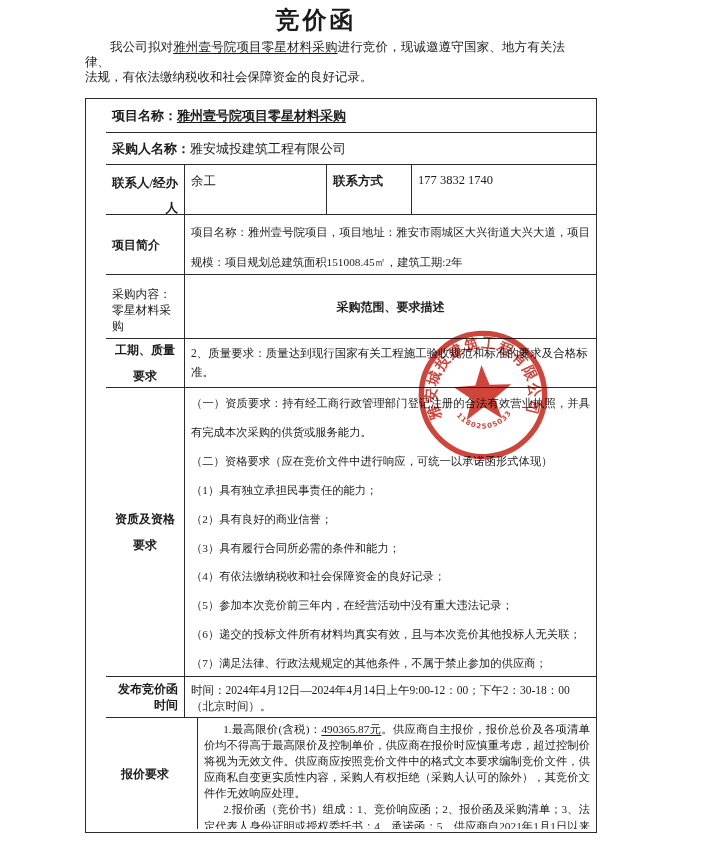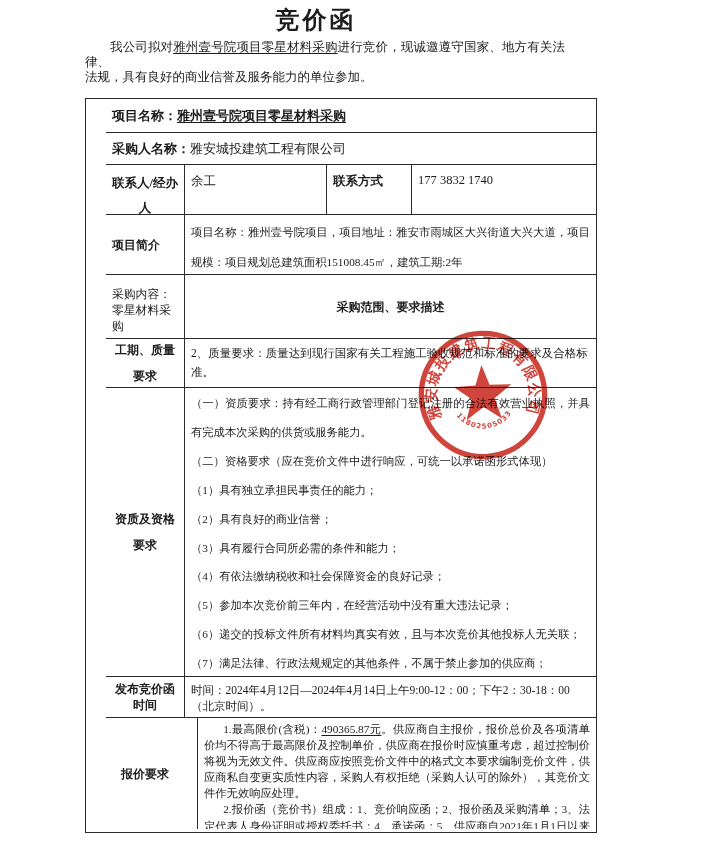--- a/index.html
+++ b/index.html
@@ -25,21 +25,21 @@
   .tbl{
     position:absolute;left:85px;top:98px;width:512px;height:735px;
     border:1.5px solid #2b2b2b;box-sizing:border-box;
     font-size:12px;
     padding-left:20px;
   }
   .row{display:grid;box-sizing:border-box;}
   .row + .row{border-top:1px solid #2b2b2b;}
   .cell{box-sizing:border-box;padding:0 6px;overflow:hidden;}
   .cell + .cell{border-left:1px solid #2b2b2b;font-family:Liberation Serif, serif;}
-  .lblcell{display:flex;align-items:center;justify-content:flex-start;text-align:center;
+  .lblcell{display:flex;align-items:center;justify-content:flex-start;text-align:right;
            font-weight:700;line-height:26px;}
   .lblcell.ctr{justify-content:center;text-align:center;}
   .r1{grid-template-columns:1fr;height:33px;}
   .r1 .cell{display:flex;align-items:center;font-size:13px;}
   .r2{grid-template-columns:1fr;height:32px;}
   .r2 .cell{display:flex;align-items:center;font-size:13px;}
   .r3{grid-template-columns:78px 142px 85px 207px;height:50px;font-size:12.5px;}
   .r3 .cell{padding-top:8px;}
   .r3 .lblcell{align-items:flex-start;line-height:25px;padding-top:6px;}
   .r4{grid-template-columns:78px 1fr;height:60px;}
@@ -65,21 +65,21 @@
     pointer-events:none;
   }
 </style>
 </head>
 <body>
 
 <div class="page">
 
   <h1 class="doc-title">竞价函</h1>
 
-  <p class="intro"><span>我公司拟对</span><span class="u">雅州壹号院项目零星材料采购</span><span>进行竞价，现诚邀遵守国家、地方有关法律、</span><br><span>法规，具有良好的商业信誉及服务能力的单位参加。</span></p>
+  <p class="intro"><span>我公司拟对</span><span class="u">雅州壹号院项目零星材料采购</span><span>进行竞价，现诚邀遵守国家、地方有关法律、</span><br><span>法规，有依法缴纳税收和社会保障资金的良好记录。</span></p>
 
   <div class="tbl">
 
     <div class="row r1">
       <div class="cell">
         <span class="b">项目名称：</span>
           <span class="b u">雅州壹号院项目零星材料采购</span>
       </div>
     </div>
 

